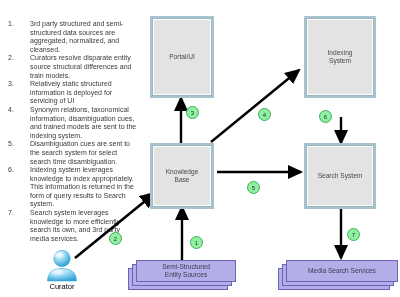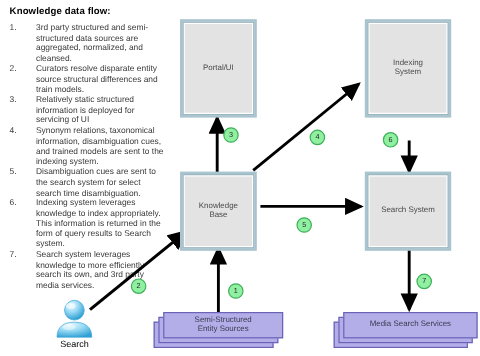--- a/index.html
+++ b/index.html
@@ -70,21 +70,20 @@
   .curator .label{
     position:absolute;left:0;top:34px;width:44px;text-align:center;
     font-size:7.5px;color:#000;
   }
 </style>
 </head>
 <body>
 
 <div id="root">
 
-  <div class="title">Knowledge data flow:</div>
 
   <div class="steps">
     <div class="step">
       <span class="num">1.</span>
       <span class="txt">3rd party structured and semi-structured data sources are aggregated, normalized, and cleansed.</span>
     </div>
     <div class="step">
       <span class="num">2.</span>
       <span class="txt">Curators resolve disparate entity source structural differences and train models.</span>
     </div>
@@ -179,21 +178,21 @@
           <stop offset="0%" stop-color="#eaf8ff"></stop>
           <stop offset="45%" stop-color="#9ddcf5"></stop>
           <stop offset="100%" stop-color="#2e9fd4"></stop>
         </radialGradient>
       </defs>
       <circle cx="22" cy="10.5" r="8.2" fill="url(#gh)" stroke="#3aa6d8" stroke-width="0.6"></circle>
       <path d="M7.5,33 C7.5,24 13.5,20.5 22,20.5 C30.5,20.5 36.5,24 36.5,33 Z" fill="url(#gb)" stroke="#3aa6d8" stroke-width="0.6"></path>
       <ellipse cx="19" cy="7" rx="4.2" ry="2.6" fill="#ffffff" opacity="0.55"></ellipse>
       <ellipse cx="17.5" cy="24.5" rx="5.5" ry="2.4" fill="#ffffff" opacity="0.45"></ellipse>
     </svg>
-    <div class="label">Search</div>
+    <div class="label">Curator</div>
   </div>
 
   <div class="circ" style="left:190px;top:236px;">
     <span>1</span>
   </div>
   <div class="circ" style="left:109px;top:232px;">
     <span>2</span>
   </div>
   <div class="circ" style="left:186px;top:106px;">
     <span>3</span>

